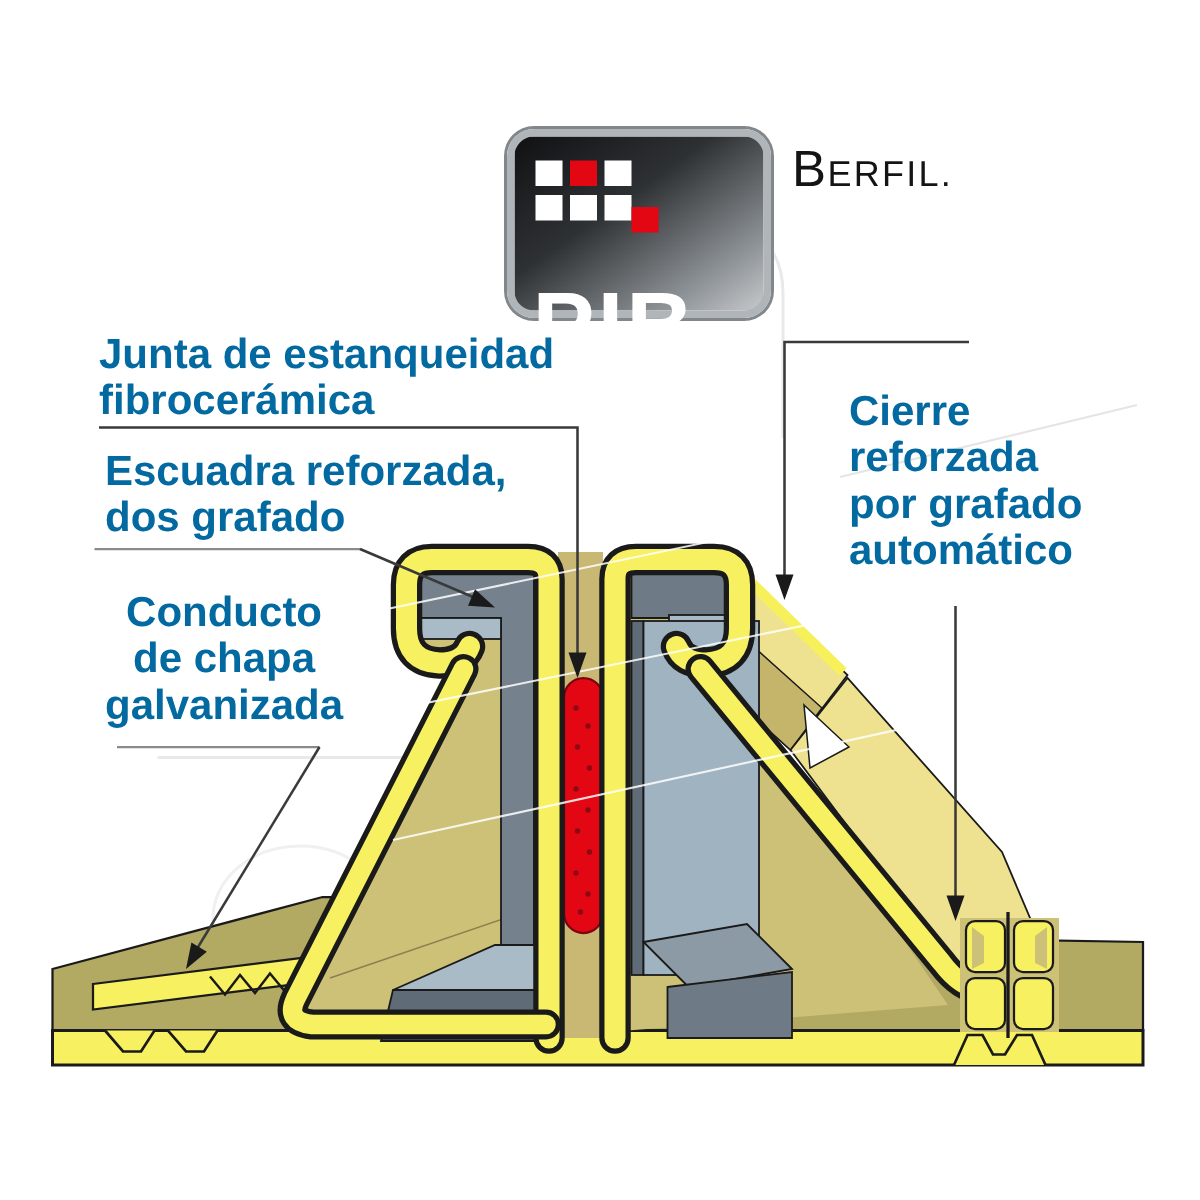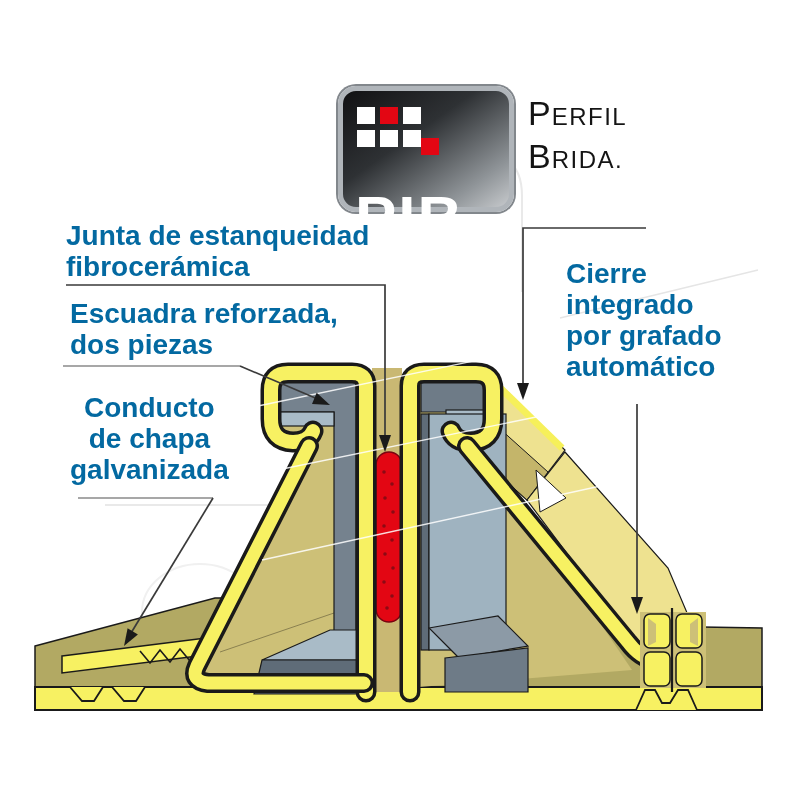--- a/index.html
+++ b/index.html
@@ -162,29 +162,28 @@
     <div class="sq red" style="left:37px;top:16px;"></div>
     <div class="sq" style="left:60px;top:16px;"></div>
     <div class="sq" style="left:14px;top:39px;"></div>
     <div class="sq" style="left:37px;top:39px;"></div>
     <div class="sq" style="left:60px;top:39px;"></div>
     <div class="sq red" style="left:78px;top:47px;"></div>
     <div class="pib-text">PIB</div>
   </div>
 
   <div class="title">
-    <div class="tline"><span class="t-init">P</span><span class="t-rest">ERFIL</span></div>
-    <div class="tline"><span class="t-init">B</span><span class="t-rest">RIDA.</span></div>
+    <div class="tline"><span class="t-init">B</span><span class="t-rest">ERFIL.</span></div>
   </div>
 
   <div class="lbl lbl-junta">Junta de estanqueidad
 fibrocerámica</div>
   <div class="lbl lbl-escuadra">Escuadra reforzada,
-dos piezas</div>
+dos grafado</div>
   <div class="lbl lbl-conducto">Conducto
 de chapa
 galvanizada</div>
   <div class="lbl lbl-cierre">Cierre
-integrado
+reforzada
 por grafado
 automático</div>
 
 </div>
 
 </body></html>

